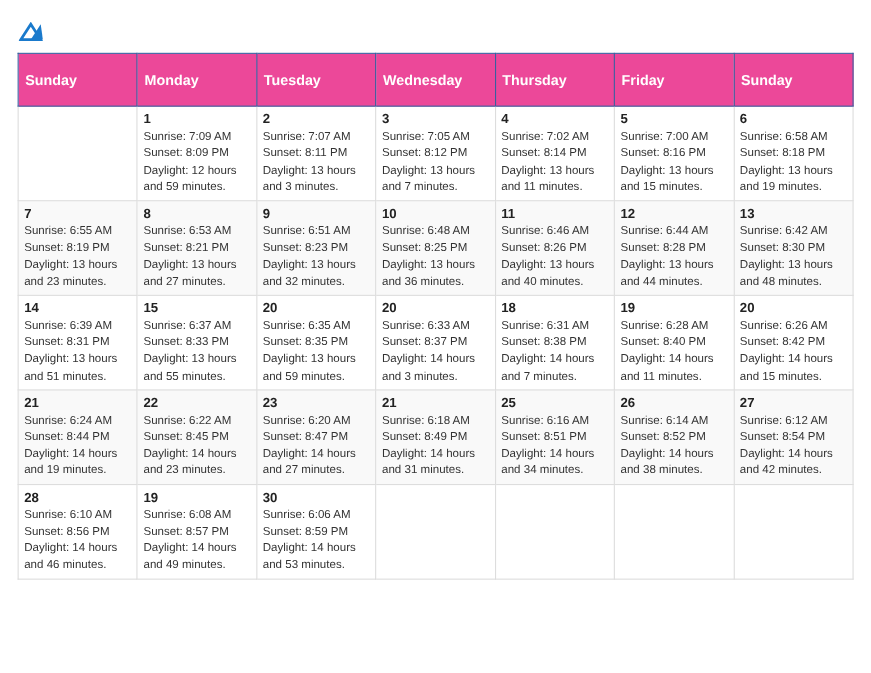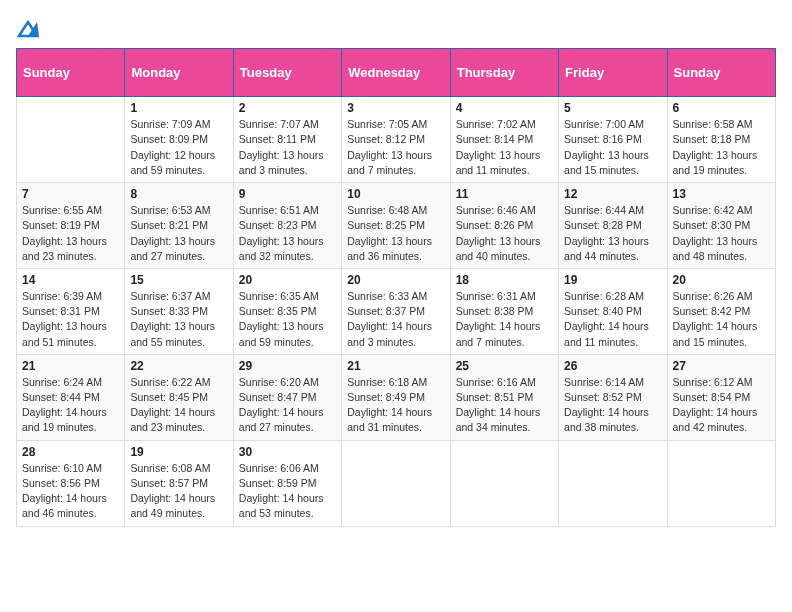--- a/index.html
+++ b/index.html
@@ -204,21 +204,21 @@
       <tr class="row-shade">
         <td>
           <span class="day-number">21</span>
           <div class="day-info">Sunrise: 6:24 AM<br>Sunset: 8:44 PM<br>Daylight: 14 hours and 19 minutes.</div>
         </td>
         <td>
           <span class="day-number">22</span>
           <div class="day-info">Sunrise: 6:22 AM<br>Sunset: 8:45 PM<br>Daylight: 14 hours and 23 minutes.</div>
         </td>
         <td>
-          <span class="day-number">29</span>
+          <span class="day-number">23</span>
           <div class="day-info">Sunrise: 6:20 AM<br>Sunset: 8:47 PM<br>Daylight: 14 hours and 27 minutes.</div>
         </td>
         <td>
           <span class="day-number">21</span>
           <div class="day-info">Sunrise: 6:18 AM<br>Sunset: 8:49 PM<br>Daylight: 14 hours and 31 minutes.</div>
         </td>
         <td>
           <span class="day-number">25</span>
           <div class="day-info">Sunrise: 6:16 AM<br>Sunset: 8:51 PM<br>Daylight: 14 hours and 34 minutes.</div>
         </td>

